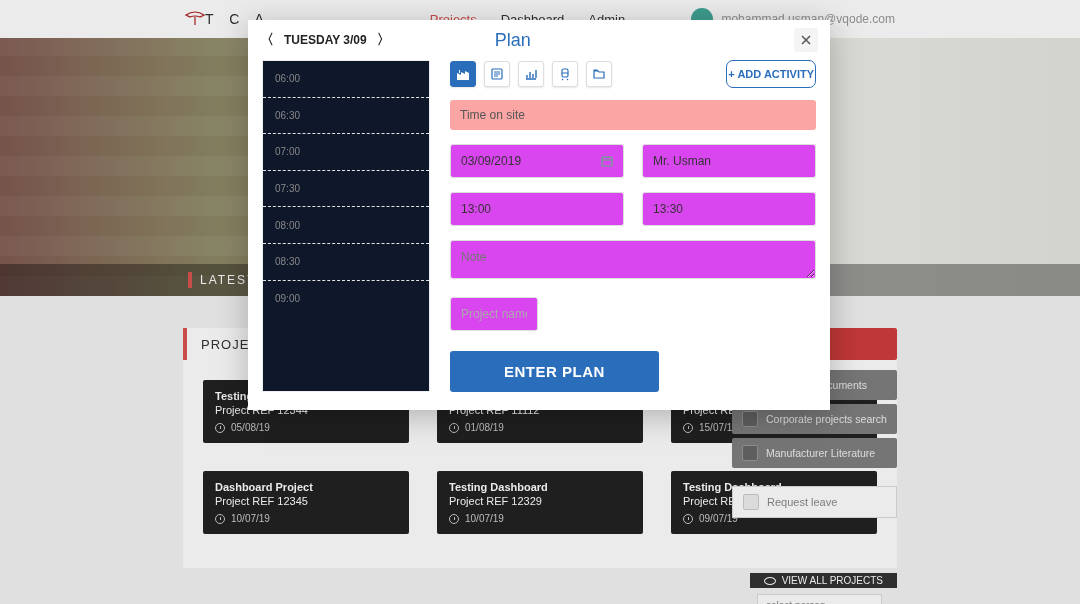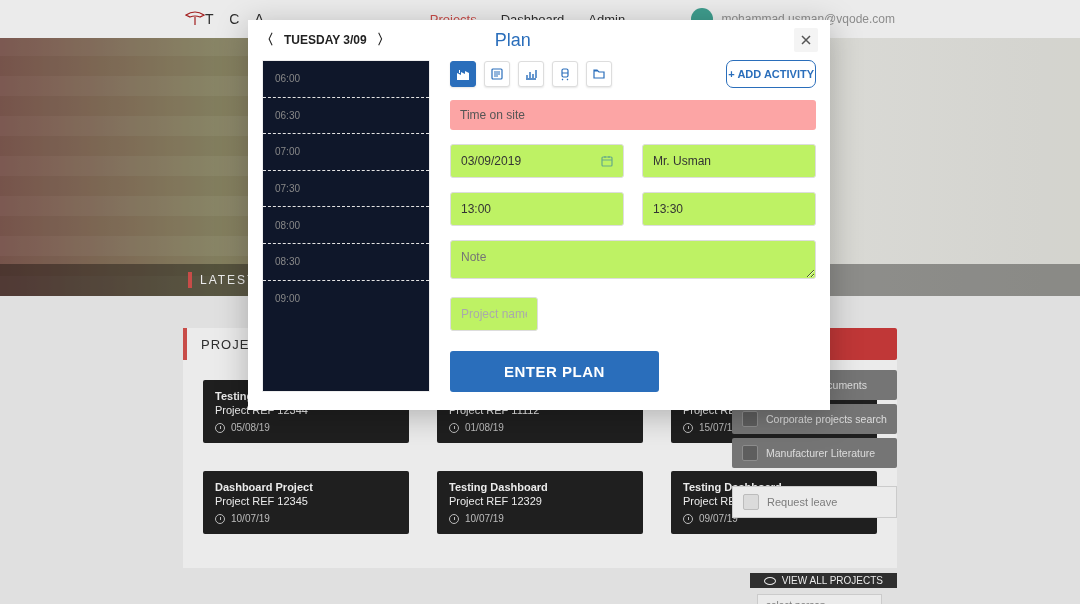--- a/index.html
+++ b/index.html
@@ -64,21 +64,21 @@
   .slot { height:36.6px; border-bottom:1px dashed #e4e4e4; font-size:10px; color:#888; display:flex; align-items:center; padding-left:12px; }
   .slot:last-child { border-bottom:none; }
   .form { flex:1; }
   .type-row { display:flex; align-items:center; gap:8px; margin-bottom:12px; }
   .type-btn { width:26px; height:26px; background:#fff; border:1px solid #ddd; border-radius:3px; box-shadow:0 1px 2px rgba(0,0,0,.1); display:flex; align-items:center; justify-content:center; color:#2a6ebb; cursor:pointer; }
   .type-btn.active { background:#2a6ebb; color:#fff; border-color:#2a6ebb; }
   .add-activity { margin-left:auto; border:1px solid #2a6ebb; color:#2a6ebb; font-size:11px; padding:7px 1px; border-radius:7px; background:#fff; cursor:pointer; font-weight:600; }
   .sitebar { background:#fca5a5; color:#555; font-size:12px; padding:8px 10px; border-radius:3px; margin-bottom:14px; }
   .row { display:flex; gap:18px; margin-bottom:14px; }
   .field { flex:1; position:relative; }
-  .input { width:100%; border:1px solid #ddd; border-radius:3px; padding:9px 10px; font-size:12px; color:#333; background:#bef264; }
+  .input { width:100%; border:1px solid #ddd; border-radius:3px; padding:9px 10px; font-size:12px; color:#333; background:#d946ef; }
   .input.note { height:39px; resize:vertical; }
   .input.project { width:88px; }
   .input.project::placeholder { color:#aaa; }
   .cal-ic { position:absolute; right:10px; top:50%; transform:translateY(-50%); color:#6a8; pointer-events:none; }
   .enter-btn { background:#2a6ebb; color:#fff; font-size:15px; font-weight:700; letter-spacing:.5px; border:none; padding:12px 54px; border-radius:3px; cursor:pointer; margin-top:4px; }
 
   
   svg { display:block; }
   .select-pill { position:absolute; left:757px; top:594px; width:125px; height:22px; border:1px solid #ddd; background:#fff; font-size:10px; color:#888; display:flex; align-items:center; padding:0 8px; justify-content:space-between; }
 </style>

